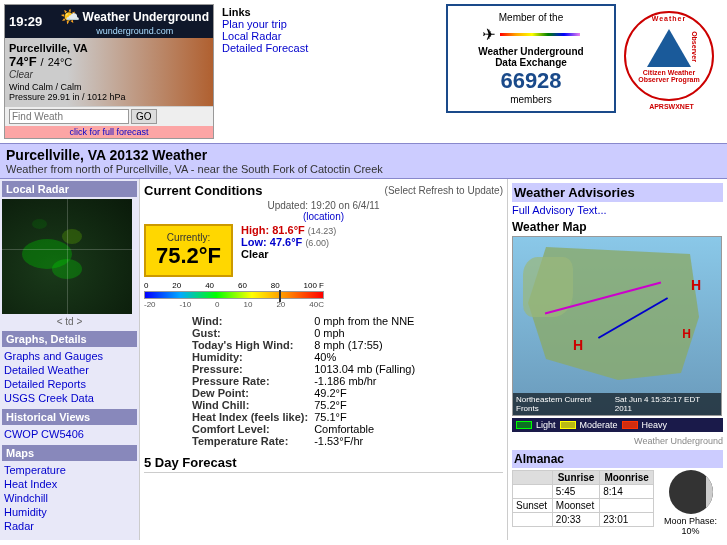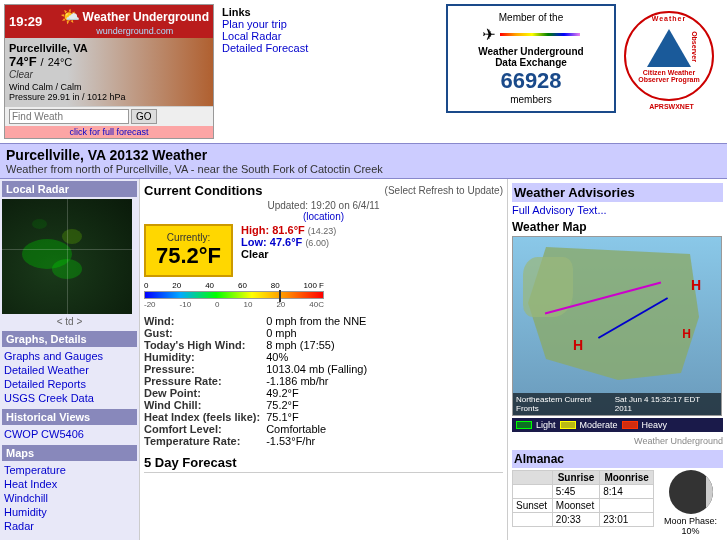--- a/index.html
+++ b/index.html
@@ -2,21 +2,21 @@
 <html><head>
   <meta charset="utf-8">
   <style>
     * { margin: 0; padding: 0; box-sizing: border-box; }
     body { font-family: Arial, sans-serif; font-size: 12px; background: #fff; width: 727px; }
     a { color: #00c; text-decoration: none; }
 
     
     #header { display: flex; align-items: flex-start; padding: 4px; background: #fff; }
     #wu-widget { border: 1px solid #999; width: 210px; font-size: 10px; }
-    #wu-widget-top { background: #b91c1c; color: #fff; display: flex; align-items: center; justify-content: space-between; padding: 2px 4px; }
+    #wu-widget-top { background: #0f172a; color: #fff; display: flex; align-items: center; justify-content: space-between; padding: 2px 4px; }
     #wu-find { display: flex; align-items: center; gap: 2px; padding: 2px 4px; background: #eee; border-top: 1px solid #ccc; }
     #wu-find input { font-size: 10px; width: 110px; border: 1px solid #999; padding: 1px 2px; }
     #wu-find button { font-size: 10px; background: #ddd; border: 1px solid #999; padding: 1px 4px; cursor: pointer; }
     .rainbow-bar { height: 4px; background: linear-gradient(to right, red, orange, yellow, green, blue, violet); margin: 2px 0; }
 
     
     #page-title-bar { background: #ccccff; border-top: 1px solid #8888cc; border-bottom: 1px solid #8888cc; padding: 4px 6px; }
     #page-title-bar h1 { font-size: 14px; font-weight: bold; }
   </style>
 </head>
@@ -198,21 +198,21 @@
             <span>-10</span>
             <span>0</span>
             <span>10</span>
             <span>20</span>
             <span>40C</span>
           </div>
         </div>
       </div>
     </div>
 
-    <table style="font-size:11px;border-collapse:collapse;">
+    <table style="font-size:11px;border-collapse:collapse;margin-left:48px;">
       <tbody>
           <tr>
         <td style="font-weight:bold;padding-right:6px;color:#333;white-space:nowrap;">Wind:</td>
         <td>0 mph from the NNE</td>
       </tr>
       <tr>
         <td style="font-weight:bold;padding-right:6px;color:#333;white-space:nowrap;">Gust:</td>
         <td>0 mph</td>
       </tr>
       <tr>

